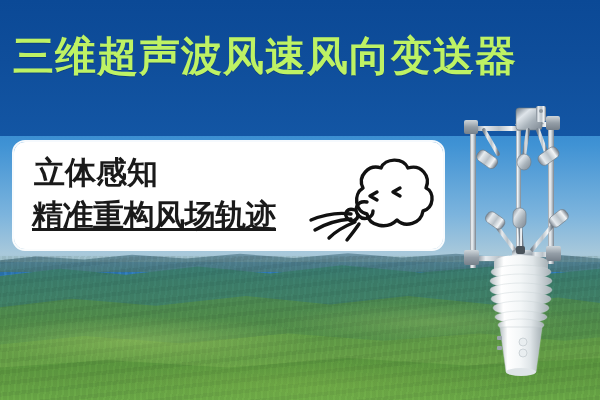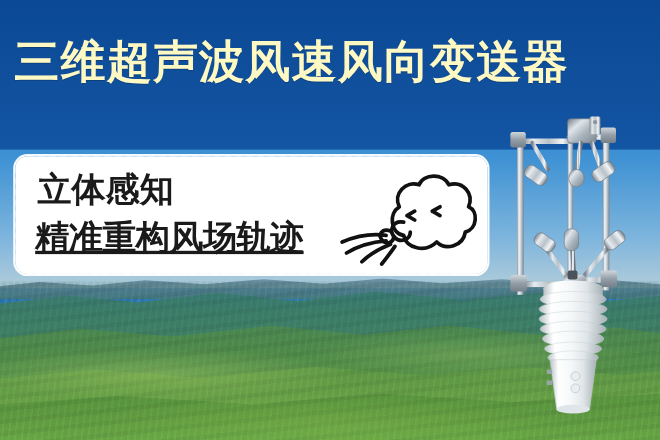--- a/index.html
+++ b/index.html
@@ -80,21 +80,21 @@
       radial-gradient(ellipse 300px 40px at 300px 86px, rgba(150,200,80,.22), transparent 72%);
   }
 
   
   .header-band {
     position:absolute; left:0; top:0; width:600px; height:136px;
     background:linear-gradient(180deg,#0b4996 0%, #0f4e9b 45%, #1356a4 100%);
   }
   .title {
     position:absolute; left:13px; top:36px; width:580px;
-    color:#fef9c3;
+    color:#bef264;
     font-size:41px;
     font-weight:bold;
     letter-spacing:1px;
     line-height:1;
     white-space:nowrap;
     text-shadow:0 1px 0 rgba(0,0,0,.18);
   }
 
   
   .callout {

